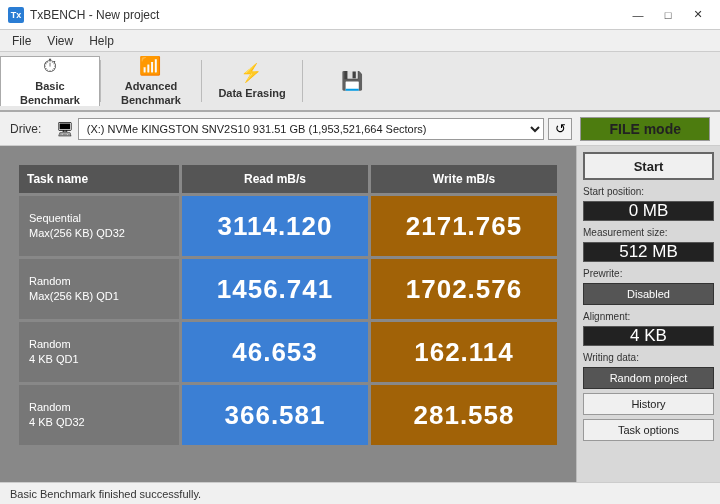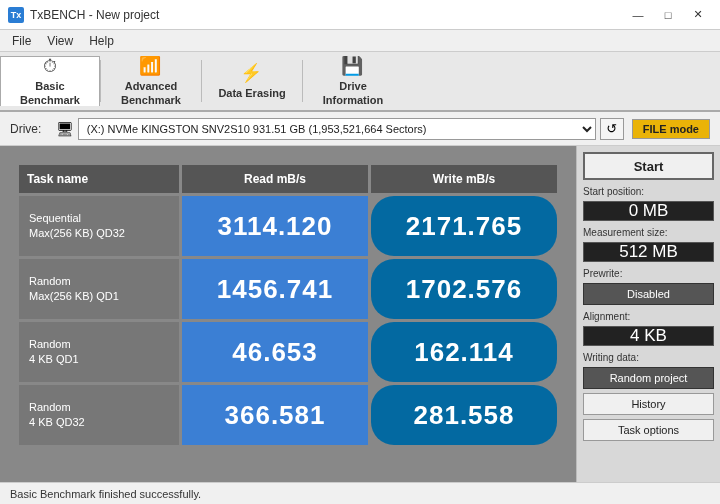--- a/index.html
+++ b/index.html
@@ -157,25 +157,25 @@
       height: 22px;
       border: 1px solid #999;
       background: #f5f5f5;
       cursor: pointer;
       display: flex;
       align-items: center;
       justify-content: center;
       font-size: 13px;
     }
     .file-mode-btn {
-      padding: 3px 10px;
-      background: #eab308;
+      padding: 3px 28px;
+      background: #4d7c0f;
       border: 1px solid #999;
       cursor: pointer;
-      font-size: 11px;
+      font-size: 14px;
       font-weight: 600;
       color: #222;
     }
 
     
     .main-area {
       display: flex;
       height: calc(504px - 30px - 22px - 60px - 34px - 22px);
     }
 
@@ -219,28 +219,27 @@
     .read-cell {
       background: #3b7fd4;
       color: white;
       font-size: 26px;
       font-weight: bold;
       text-align: center;
       vertical-align: middle;
       letter-spacing: 1px;
     }
     .write-cell {
-      background: #0369a1;
+      background: #a16207;
       color: white;
       font-size: 26px;
       font-weight: bold;
       text-align: center;
       vertical-align: middle;
       letter-spacing: 1px;
-      border-radius: 23px;
     }
 
     
     .right-panel {
       width: 144px;
       background: #d8d8d8;
       border-left: 1px solid #bbb;
       padding: 6px;
       display: flex;
       flex-direction: column;
@@ -341,21 +340,20 @@
     <span class="toolbar-btn-label">Advanced<br>Benchmark</span>
   </button>
   <div class="toolbar-separator"></div>
   <button class="toolbar-btn">
     <span class="toolbar-btn-icon">⚡</span>
     <span class="toolbar-btn-label">Data Erasing</span>
   </button>
   <div class="toolbar-separator"></div>
   <button class="toolbar-btn">
     <span class="toolbar-btn-icon">💾</span>
-    <span class="toolbar-btn-label">Drive<br>Information</span>
   </button>
 </div>
 
 <div class="drive-bar">
   <span class="drive-label">Drive:</span>
   <div class="drive-select-container">
     <span class="drive-icon">🖥</span>
     <select class="drive-dropdown"><option>(X:) NVMe KINGSTON SNV2S10  931.51 GB (1,953,521,664 Sectors)</option></select>
     <button class="drive-refresh">↺</button>
   </div>

